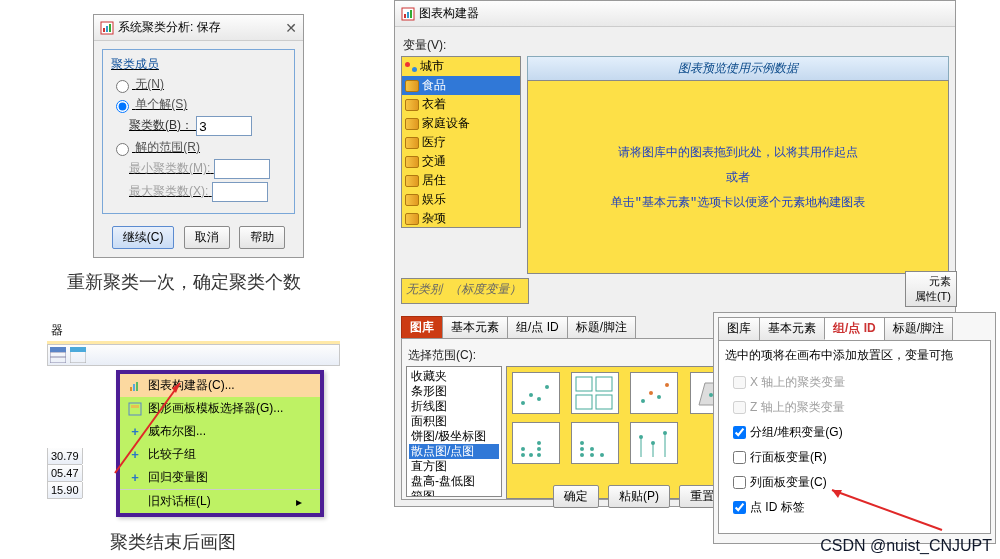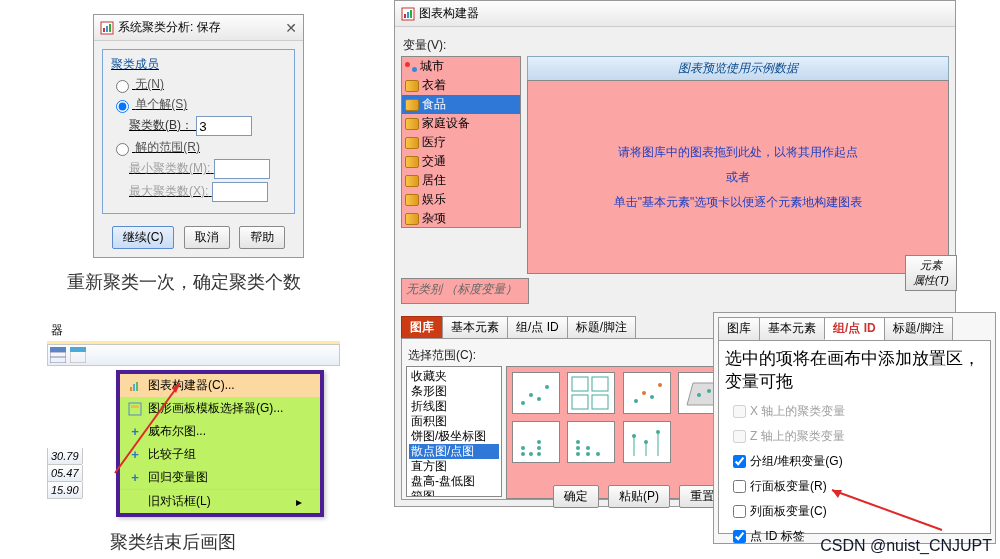--- a/index.html
+++ b/index.html
@@ -23,21 +23,21 @@
 .submenu { position:absolute; background:#bef264; border:4px solid #4c1d95; box-shadow:2px 2px 4px rgba(0,0,0,0.2); }
 .submenu .mi { padding:3px 18px 3px 6px; display:flex; align-items:center; white-space:nowrap; }
 .submenu .mi.sel { background:#fcd9a0; }
 .submenu .mi .micon { width:18px; height:14px; margin-right:4px; display:flex; align-items:center; justify-content:center; }
 .plus { color:#2a76c6; font-weight:bold; font-size:13px; }
 .yellowbar { background:#ffe9a8; height:3px; }
 .datarow { display:flex; border:1px solid #c8c8c8; border-top:none; font-size:11px; }
 .datarow .c { border-right:1px solid #c8c8c8; padding:2px 3px; text-align:right; background:#fff; }
 .datarow .lbl { width:37px; background:linear-gradient(#fdfdfd,#e9eef7); text-align:center; }
 .cb-window { position:absolute; }
-.varbox, .preview, .charts-area { background:#fca5a5; border:1px solid #888; }
+.varbox, .preview, .charts-area { background:#fde047; border:1px solid #888;font-family:Liberation Mono, monospace; }
 .var-item { padding:1px 3px; display:flex; align-items:center; }
 .var-item.sel { background:#3078d7; color:#fff; }
 .ruler { width:12px; height:10px; background:linear-gradient(90deg,#f7c544,#e09820); border:1px solid #b07810; margin-right:3px; border-radius:2px; }
 .balls { width:12px; height:10px; margin-right:3px; position:relative; }
 .balls:before, .balls:after { content:""; position:absolute; width:5px; height:5px; border-radius:50%; }
 .balls:before { background:#e33; left:0; top:0; }
 .balls:after { background:#38d; right:0; bottom:0; }
 .section-label { color:#222; margin:4px 0 2px 2px; }
 .tabstrip { display:flex; }
 .tab { background:linear-gradient(#fdfdfd,#e7e7e7); border:1px solid #999; border-bottom:none; padding:2px 8px; margin-right:-1px; font-size:12px; cursor:pointer; }
@@ -106,21 +106,21 @@
         <line x1="0" y1="5" x2="16" y2="5" stroke="#88a"></line>
         <line x1="0" y1="10" x2="16" y2="10" stroke="#88a"></line>
         <rect y="0" width="16" height="5" fill="#5a85c7"></rect>
       </svg>
     <svg width="16" height="16" style="margin-left:4px;">
         <rect width="16" height="16" fill="none" stroke="#aaa"></rect>
         <rect y="0" width="16" height="5" fill="#4caadb"></rect>
       </svg>
   </div>
 
-  <div style="position:absolute; left:0; top:128px; width:35px;font-style:italic;">
+  <div style="position:absolute; left:0; top:128px; width:35px;">
     <div class="datarow">
         <div class="c lbl">30.79</div>
       </div>
     <div class="datarow">
         <div class="c lbl">05.47</div>
       </div>
     <div class="datarow">
         <div class="c lbl">15.90</div>
       </div>
   </div>
@@ -192,27 +192,27 @@
     <span>图表构建器</span>
   </div>
   <div style="padding:6px; position:relative; height:calc(100% - 24px);">
     <div class="section-label"><span>变量(V):</span></div>
     <div style="display:flex; gap:6px;">
       <div class="varbox" style="width:118px; height:170px; overflow:hidden;">
         <div class="var-item">
             <span class="balls"></span>
             <span>城市</span>
           </div>
+        <div class="var-item sel">
+            <span class="ruler"></span>
+            <span>食品</span>
+          </div>
         <div class="var-item">
             <span class="ruler"></span>
             <span>衣着</span>
-          </div>
-        <div class="var-item sel">
-            <span class="ruler"></span>
-            <span>食品</span>
           </div>
         <div class="var-item">
             <span class="ruler"></span>
             <span>家庭设备</span>
           </div>
         <div class="var-item">
             <span class="ruler"></span>
             <span>医疗</span>
           </div>
         <div class="var-item">
@@ -316,21 +316,21 @@
                 <circle cx="10" cy="14" r="2" fill="#4a9"></circle>
                 <line x1="22" y1="34" x2="22" y2="20" stroke="#4a9"></line>
                 <circle cx="22" cy="20" r="2" fill="#4a9"></circle>
                 <line x1="34" y1="34" x2="34" y2="10" stroke="#4a9"></line>
                 <circle cx="34" cy="10" r="2" fill="#4a9"></circle>
               </svg></span>
         </div>
       </div>
     </div>
 
-    <div class="elem-btn" style="right:-2px; top:228px; width:40px; text-align:center;font-style:italic;">
+    <div class="elem-btn" style="right:-2px; top:244px; width:40px; text-align:right;">
       <div>元素</div>
         <div>属性(T)</div>
     </div>
 
     <div class="btnrow" style="position:absolute; left:0; right:0; bottom:4px;">
       <button class="btn">确定</button>
       <button class="btn">粘贴(P)</button>
       <button class="btn">重置(R)</button>
       <button class="btn">取消</button>
     </div>
@@ -338,21 +338,21 @@
 </div>
 
 <div class="dlg" style="left:713px; top:312px; width:281px; height:230px; background:#f7f7f7;">
   <div class="tabstrip" style="margin:4px 4px 0 4px;">
     <div class="tab">图库</div>
     <div class="tab">基本元素</div>
     <div class="tab active2" style="color:#c33;">组/点 ID</div>
     <div class="tab">标题/脚注</div>
   </div>
   <div style="border:1px solid #999; margin:0 4px 4px 4px; background:#fff; padding:6px; height:180px;">
-    <div style="font-size:17px; margin-bottom:6px;">选中的项将在画布中添加放置区，变量可拖</div>
+    <div style="font-size:12px; margin-bottom:6px;">选中的项将在画布中添加放置区，变量可拖</div>
     <div class="cb-list">
       <div class="row disabled">
           <input type="checkbox" disabled="" style="">
           <span>X 轴上的聚类变量</span>
         </div>
       <div class="row disabled">
           <input type="checkbox" disabled="" style="">
           <span>Z 轴上的聚类变量</span>
         </div>
       <div class="row">

